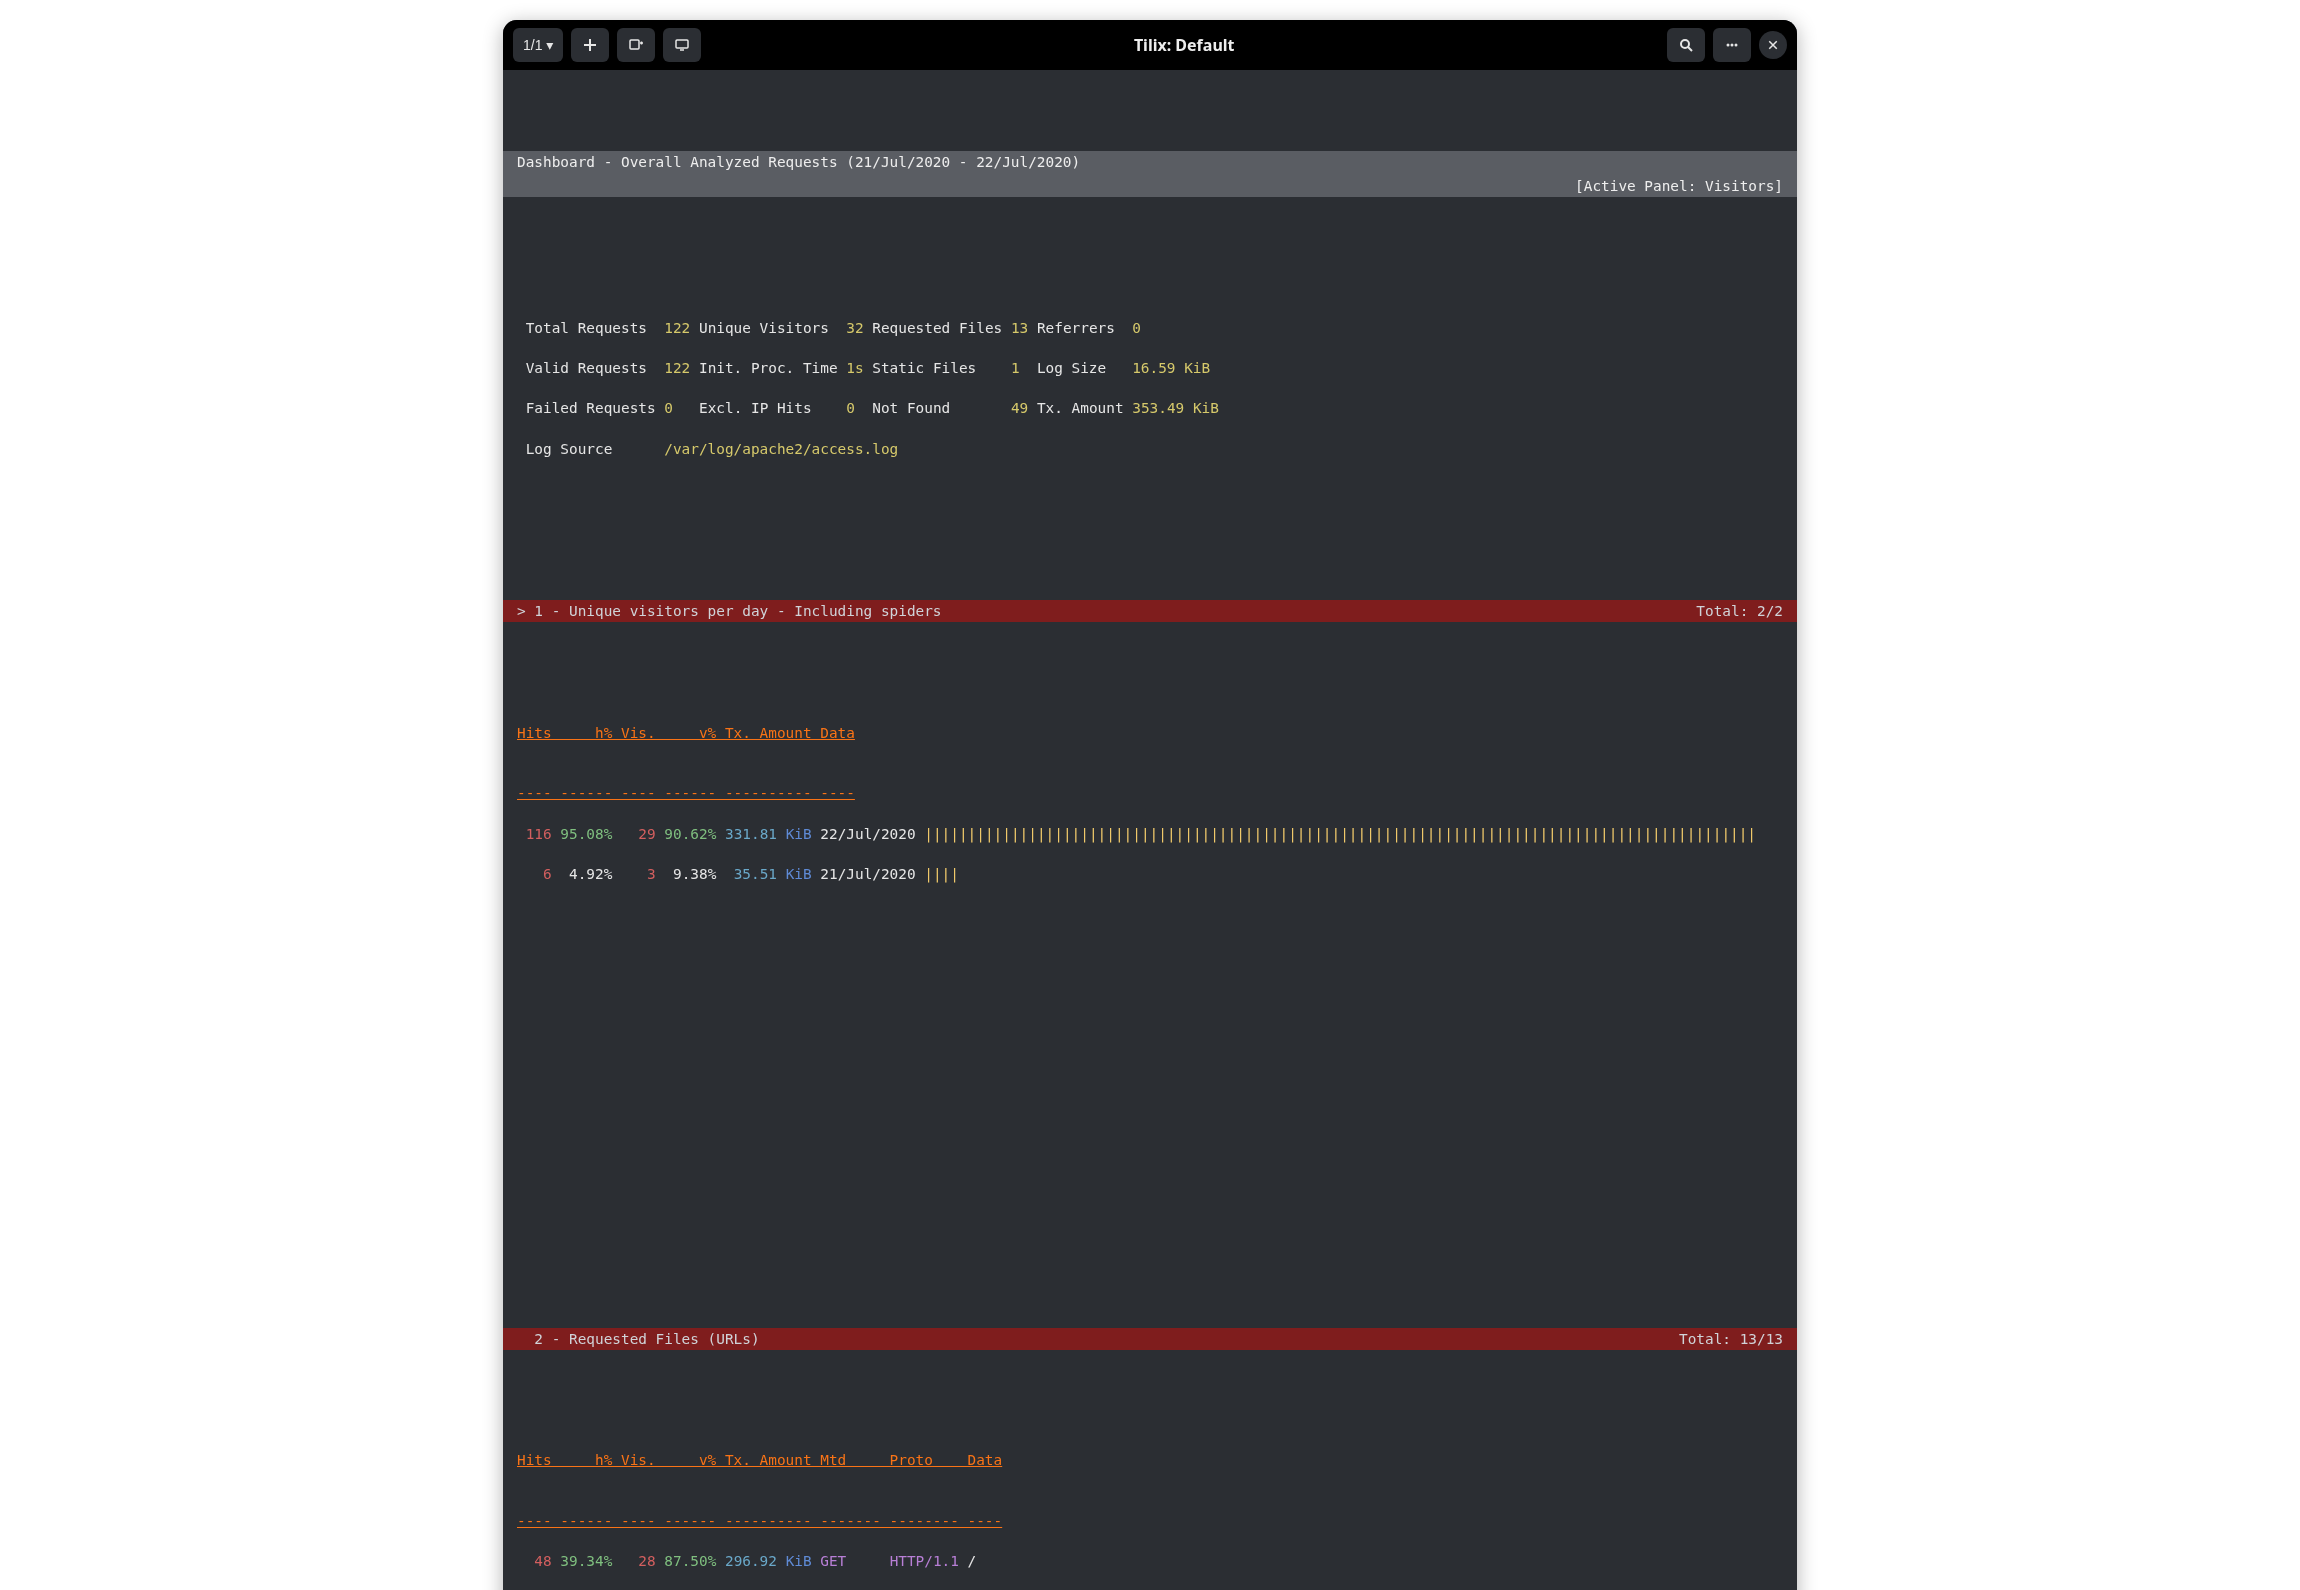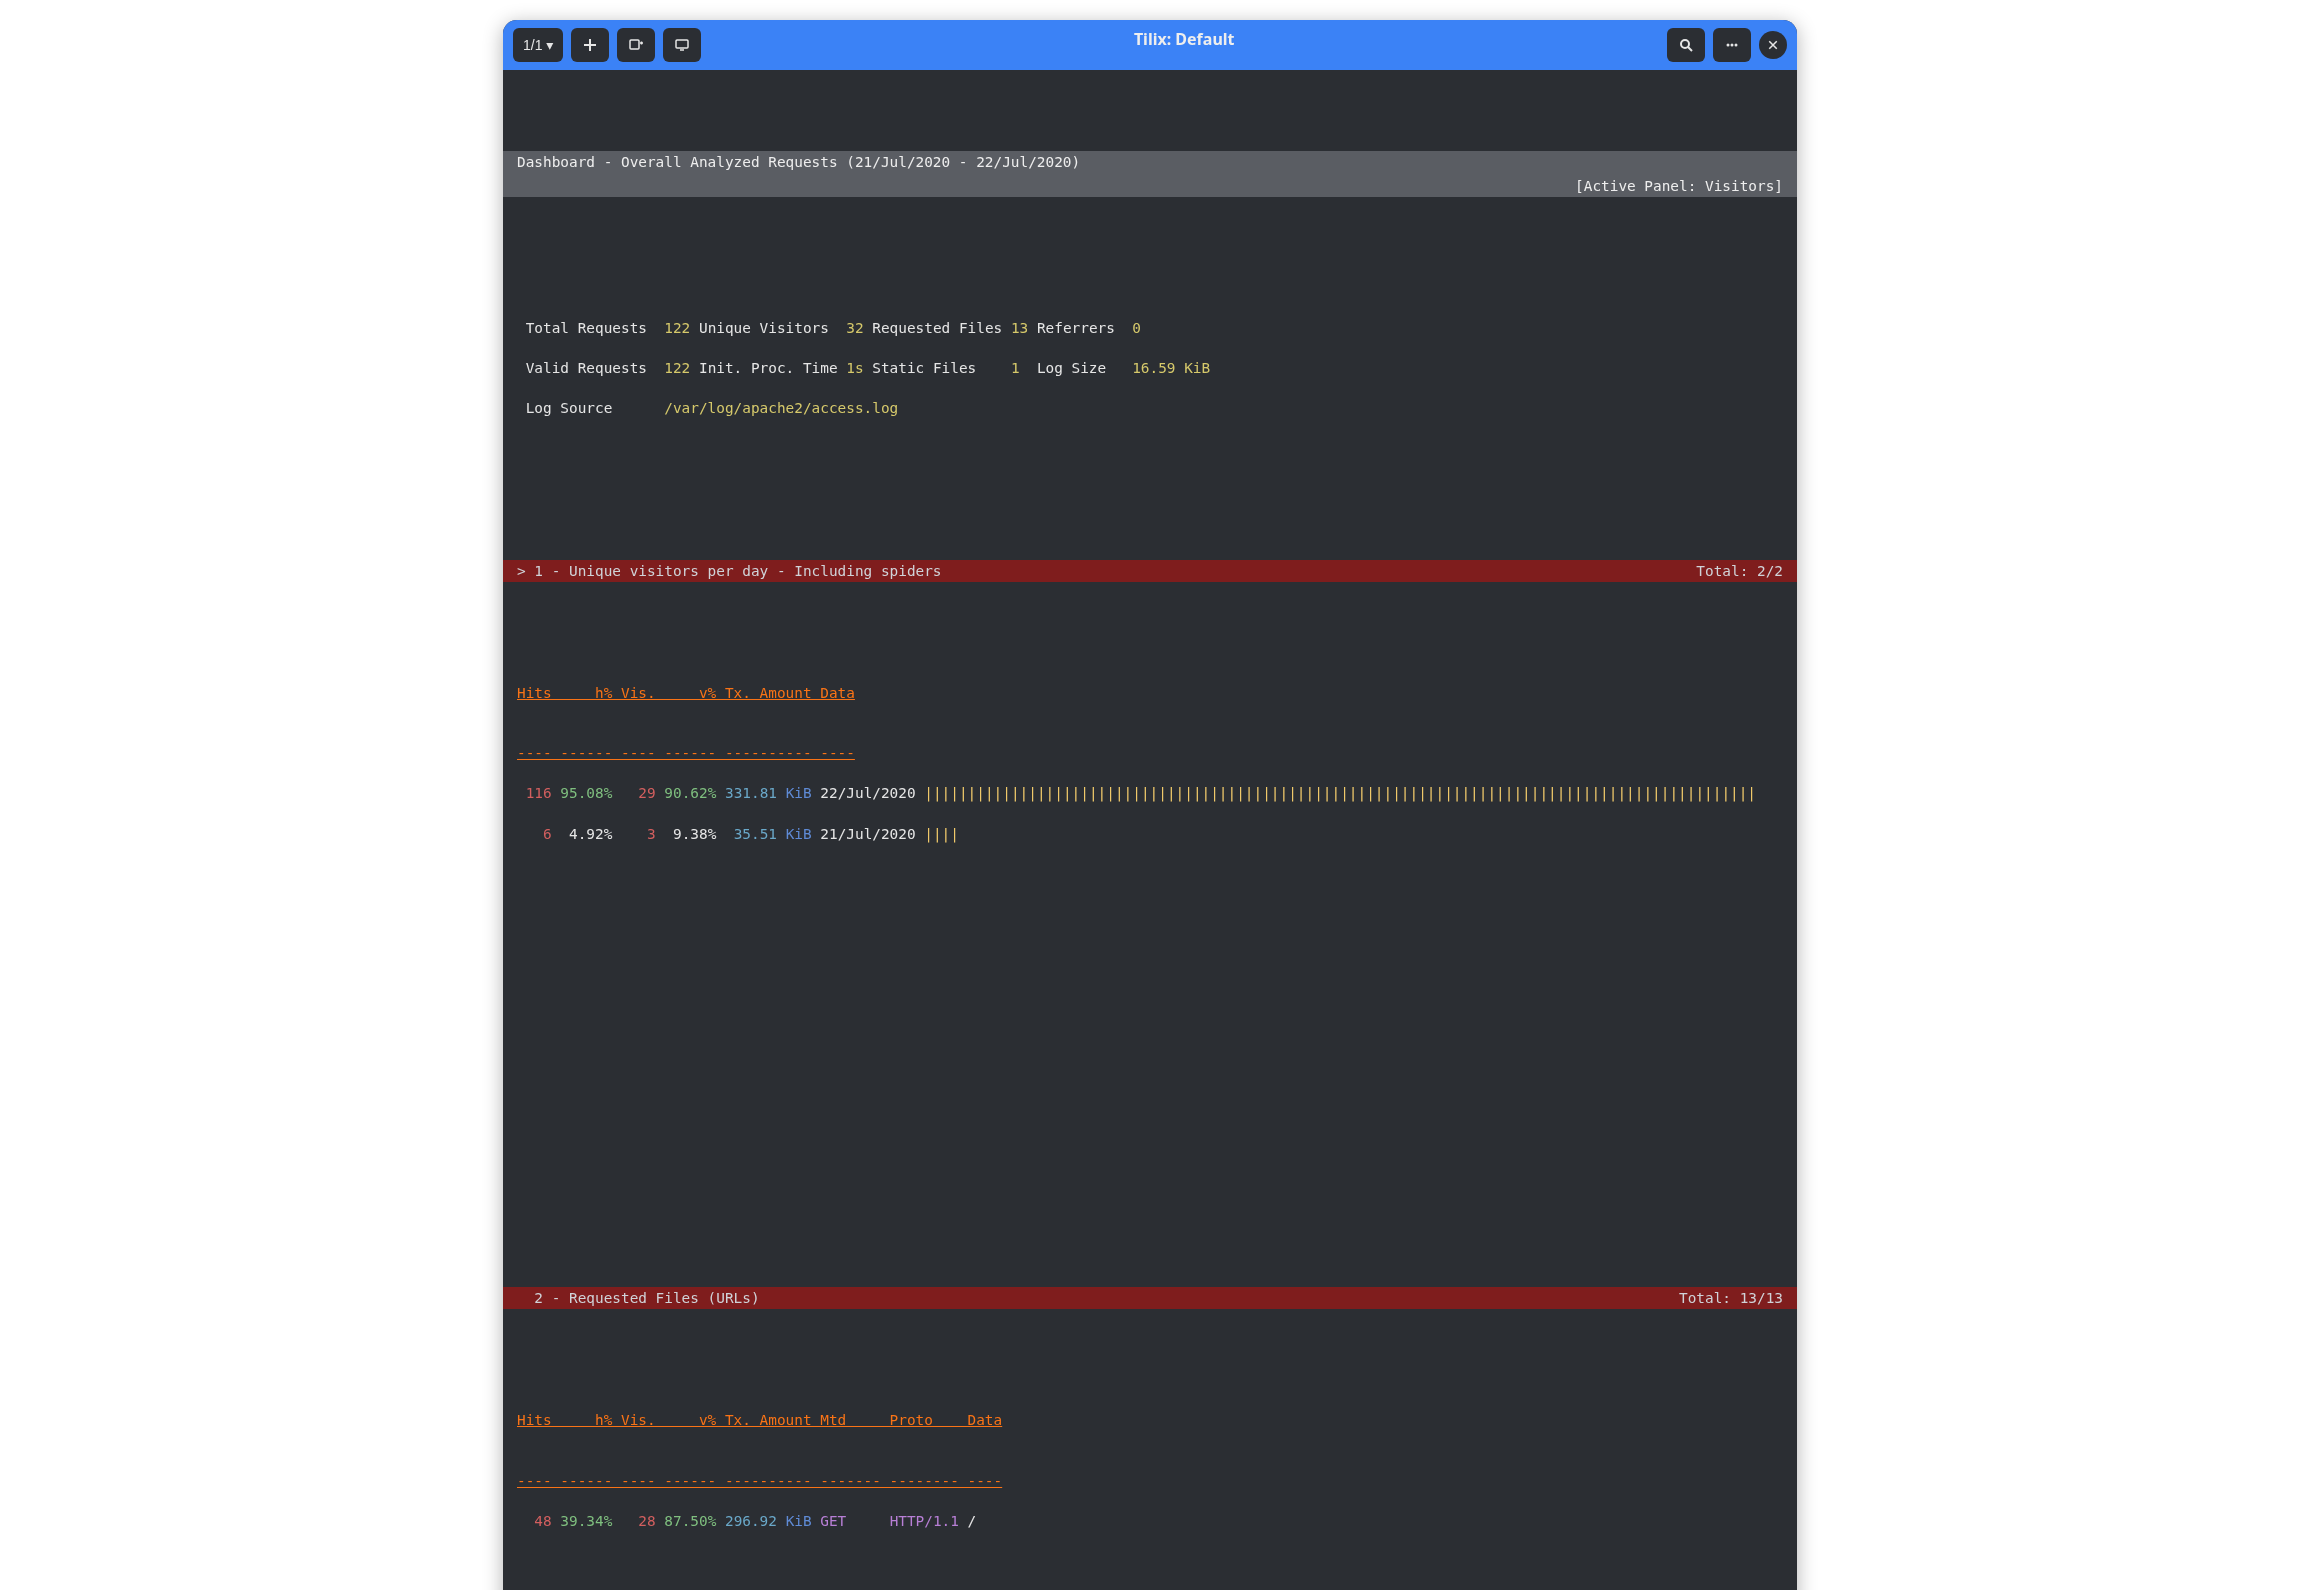--- a/index.html
+++ b/index.html
@@ -13,23 +13,23 @@
   font-family: monospace;
 }
 .window {
   width: 1294px;
   background: #2b2e33;
   border-radius: 14px;
   overflow: hidden;
   box-shadow: 0 4px 20px rgba(0,0,0,0.3);
 }
 .titlebar {
-  background: #3b82f6;
-  display: flex;
-  align-items: flex-start;
+  background: #000000;
+  display: flex;
+  align-items: center;
   padding: 8px 10px;
   gap: 8px;
 }
 .tb-left { display: flex; gap: 8px; align-items: center; }
 .tb-btn {
   background: #2b2e33;
   border: none;
   color: #e6e6e6;
   height: 34px;
   min-width: 38px;
@@ -152,20 +152,21 @@
     
     <div class="section-bar">
       <span>Dashboard - Overall Analyzed Requests (21/Jul/2020 - 22/Jul/2020)</span>
       <span class="right">[Active Panel: Visitors]</span>
     </div>
     <div class="row">&nbsp;</div>
 
     
 <div class="row"> <span class="c-white">Total Requests</span>  <span class="c-yellow">122</span> <span class="c-white">Unique Visitors</span>  <span class="c-yellow">32</span> <span class="c-white">Requested Files</span> <span class="c-yellow">13</span> <span class="c-white">Referrers</span>  <span class="c-yellow">0</span></div>
 <div class="row"> <span class="c-white">Valid Requests</span>  <span class="c-yellow">122</span> <span class="c-white">Init. Proc. Time</span> <span class="c-yellow">1s</span> <span class="c-white">Static Files</span>    <span class="c-yellow">1</span>  <span class="c-white">Log Size</span>   <span class="c-yellow">16.59 KiB</span></div>
+<div class="row"> <span class="c-white">Failed Requests</span> <span class="c-yellow">0</span>   <span class="c-white">Excl. IP Hits</span>    <span class="c-yellow">0</span>  <span class="c-white">Not Found</span>       <span class="c-yellow">49</span> <span class="c-white">Tx. Amount</span> <span class="c-yellow">353.49 KiB</span></div>
 <div class="row"> <span class="c-white">Log Source</span>      <span class="c-yellow">/var/log/apache2/access.log</span></div>
     <div class="row">&nbsp;</div>
 
     
     <div class="panel-header">
       <span>&gt; 1 - Unique visitors per day - Including spiders</span>
       <span class="right">Total: 2/2</span>
     </div>
     <div class="row">&nbsp;</div>
     <div class="row muted">Hits     h% Vis.     v% Tx. Amount Data</div>

